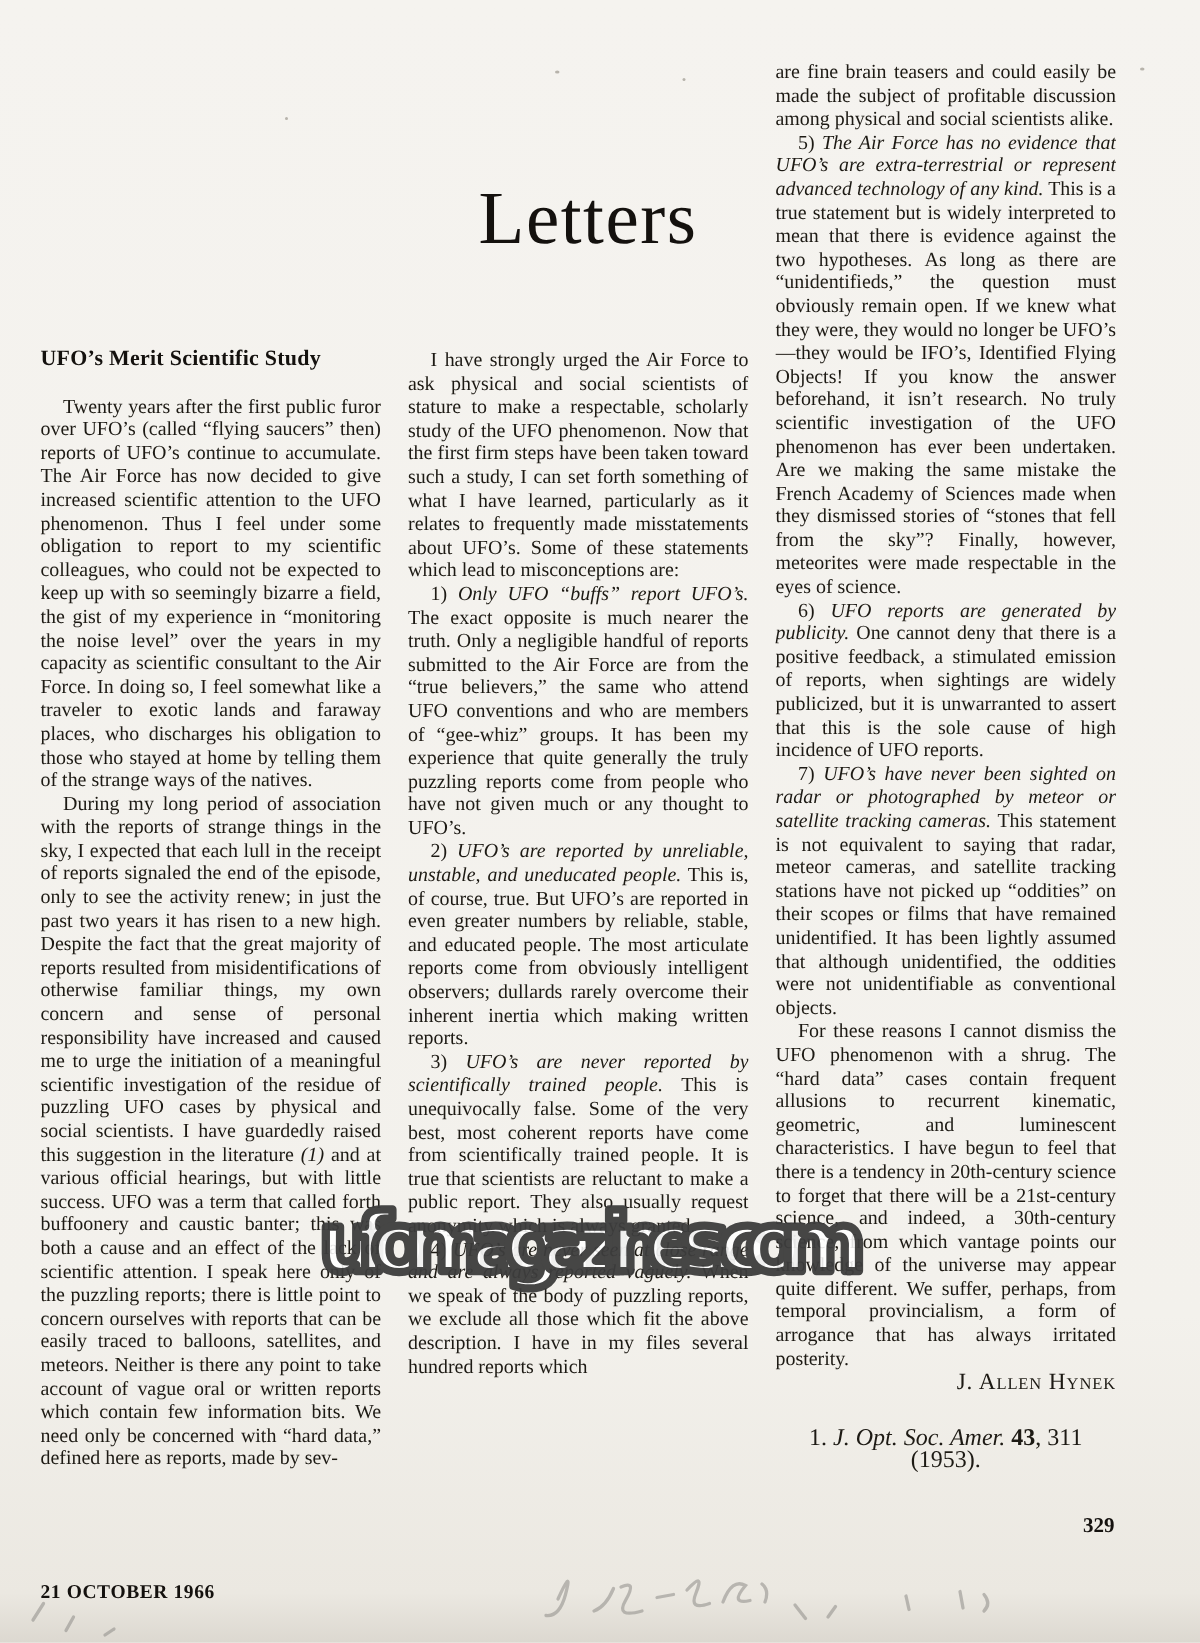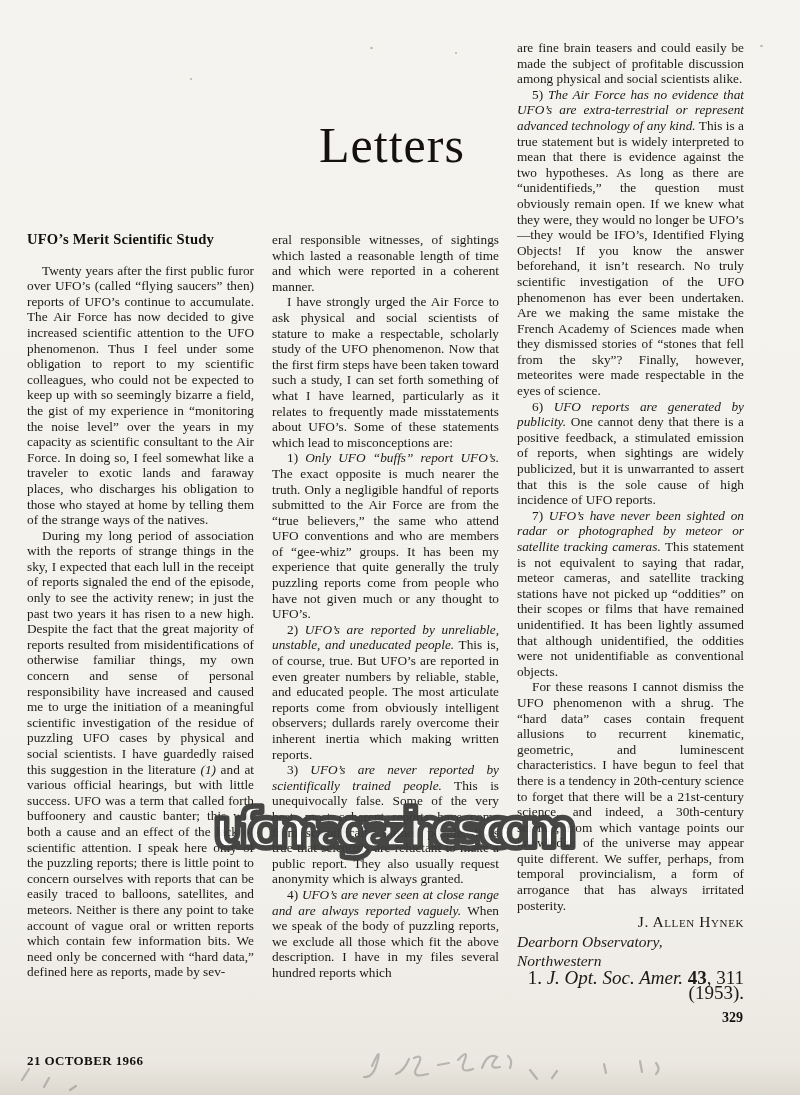--- a/index.html
+++ b/index.html
@@ -39,21 +39,21 @@
     letter-spacing:0.6px;margin-top:1px;font-weight:500;
   }
   .address{
     font-style:italic;font-size:15.5px;line-height:19px;margin-top:2px;
     text-align:left;
   }
   .ref-heading{
     text-align:center;font-weight:bold;font-size:13px;margin-top:15px;
     margin-bottom:11px;
   }
-  .ref-line{font-size:19px;text-align:right;}
+  .ref-line{font-size:16px;text-align:center;}
   .footer-date{
     position:absolute;left:27px;top:1053px;font-weight:bold;font-size:13px;
     letter-spacing:0.4px;color:#14110e;
   }
   .page-number{
     position:absolute;left:722px;top:1010px;font-weight:bold;font-size:14px;
     color:#14110e;
   }
   .watermark-layer{
     position:absolute;left:0;top:793px;width:800px;height:78px;
@@ -75,40 +75,39 @@
   <div class="col col1">
     <h2 class="heading">UFO’s Merit Scientific Study</h2>
     <div>
         <p><span>Twenty years after the first public furor over UFO’s (called “flying saucers” then) reports of UFO’s continue to accumulate. The Air Force has now decided to give increased scientific attention to the UFO phenomenon. Thus I feel under some obligation to report to my scientific colleagues, who could not be expected to keep up with so seemingly bizarre a field, the gist of my experience in “monitoring the noise level” over the years in my capacity as scientific consultant to the Air Force. In doing so, I feel somewhat like a traveler to exotic lands and faraway places, who discharges his obligation to those who stayed at home by telling them of the strange ways of the natives.</span></p>
         <p><span>During my long period of association with the reports of strange things in the sky, I expected that each lull in the receipt of reports signaled the end of the episode, only to see the activity renew; in just the past two years it has risen to a new high. Despite the fact that the great majority of reports resulted from misidentifications of otherwise familiar things, my own concern and sense of personal responsibility have increased and caused me to urge the initiation of a meaningful scientific investigation of the residue of puzzling UFO cases by physical and social scientists. I have guardedly raised this suggestion in the literature </span><span class="it">(1)</span><span> and at various official hearings, but with little success. UFO was a term that called forth buffoonery and caustic banter; this was both a cause and an effect of the lack of scientific attention. I speak here only of the puzzling reports; there is little point to concern ourselves with reports that can be easily traced to balloons, satellites, and meteors. Neither is there any point to take account of vague oral or written reports which contain few information bits. We need only be concerned with “hard data,” defined here as reports, made by sev-</span></p>
       </div>
   </div>
 
   <div class="col col2">
     <div>
-        <p class="noindent"><span>eral responsible witnesses, of sightings which lasted a reasonable length of time and which were reported in a coherent manner.</span></p>
         <p><span>I have strongly urged the Air Force to ask physical and social scientists of stature to make a respectable, scholarly study of the UFO phenomenon. Now that the first firm steps have been taken toward such a study, I can set forth something of what I have learned, particularly as it relates to frequently made misstatements about UFO’s. Some of these statements which lead to misconceptions are:</span></p>
         <p><span>1) </span><span class="it">Only UFO “buffs” report UFO’s.</span><span> The exact opposite is much nearer the truth. Only a negligible handful of reports submitted to the Air Force are from the “true believers,” the same who attend UFO conventions and who are members of “gee-whiz” groups. It has been my experience that quite generally the truly puzzling reports come from people who have not given much or any thought to UFO’s.</span></p>
         <p><span>2) </span><span class="it">UFO’s are reported by unreliable, unstable, and uneducated people.</span><span> This is, of course, true. But UFO’s are reported in even greater numbers by reliable, stable, and educated people. The most articulate reports come from obviously intelligent observers; dullards rarely overcome their inherent inertia which making written reports.</span></p>
         <p><span>3) </span><span class="it">UFO’s are never reported by scientifically trained people.</span><span> This is unequivocally false. Some of the very best, most coherent reports have come from scientifically trained people. It is true that scientists are reluctant to make a public report. They also usually request anonymity which is always granted.</span></p>
         <p><span>4) </span><span class="it">UFO’s are never seen at close range and are always reported vaguely.</span><span> When we speak of the body of puzzling reports, we exclude all those which fit the above description. I have in my files several hundred reports which</span></p>
       </div>
   </div>
 
   <div class="col col3">
     <div>
         <p class="noindent"><span>are fine brain teasers and could easily be made the subject of profitable discussion among physical and social scientists alike.</span></p>
         <p><span>5) </span><span class="it">The Air Force has no evidence that UFO’s are extra-terrestrial or represent advanced technology of any kind.</span><span> This is a true statement but is widely interpreted to mean that there is evidence against the two hypotheses. As long as there are “unidentifieds,” the question must obviously remain open. If we knew what they were, they would no longer be UFO’s—they would be IFO’s, Identified Flying Objects! If you know the answer beforehand, it isn’t research. No truly scientific investigation of the UFO phenomenon has ever been undertaken. Are we making the same mistake the French Academy of Sciences made when they dismissed stories of “stones that fell from the sky”? Finally, however, meteorites were made respectable in the eyes of science.</span></p>
         <p><span>6) </span><span class="it">UFO reports are generated by publicity.</span><span> One cannot deny that there is a positive feedback, a stimulated emission of reports, when sightings are widely publicized, but it is unwarranted to assert that this is the sole cause of high incidence of UFO reports.</span></p>
         <p><span>7) </span><span class="it">UFO’s have never been sighted on radar or photographed by meteor or satellite tracking cameras.</span><span> This statement is not equivalent to saying that radar, meteor cameras, and satellite tracking stations have not picked up “oddities” on their scopes or films that have remained unidentified. It has been lightly assumed that although unidentified, the oddities were not unidentifiable as conventional objects.</span></p>
         <p><span>For these reasons I cannot dismiss the UFO phenomenon with a shrug. The “hard data” cases contain frequent allusions to recurrent kinematic, geometric, and luminescent characteristics. I have begun to feel that there is a tendency in 20th-century science to forget that there will be a 21st-century science, and indeed, a 30th-century science, from which vantage points our knowledge of the universe may appear quite different. We suffer, perhaps, from temporal provincialism, a form of arrogance that has always irritated posterity.</span></p>
       </div>
     <div class="signature">J. Allen Hynek</div>
     <div class="address">
-      <span>Dearborn Observatory, Northwestern</span><br>
+      <br>
     </div>
     <div class="ref-line"><span>1. </span><span class="it">J. Opt. Soc. Amer.</span><span> </span><span class="bd">43</span><span>, 311 (1953).</span></div>
   </div>
 
   <svg class="watermark-layer" viewBox="0 0 800 78" xmlns="http://www.w3.org/2000/svg">
     <text x="394" y="54" text-anchor="middle" textLength="362" font-family="DejaVu Sans, sans-serif" font-size="54" font-weight="bold" letter-spacing="-2" fill="rgba(255,255,255,0.92)" stroke="#3d3d3d" stroke-width="5.5" stroke-linejoin="round">ufomagazines.com</text>
   </svg>
 
   <svg class="handwriting-layer" viewBox="0 0 800 65" xmlns="http://www.w3.org/2000/svg">
     <g fill="none" stroke="#8f8d89" stroke-width="2.2" stroke-linecap="round" opacity="0.55">

